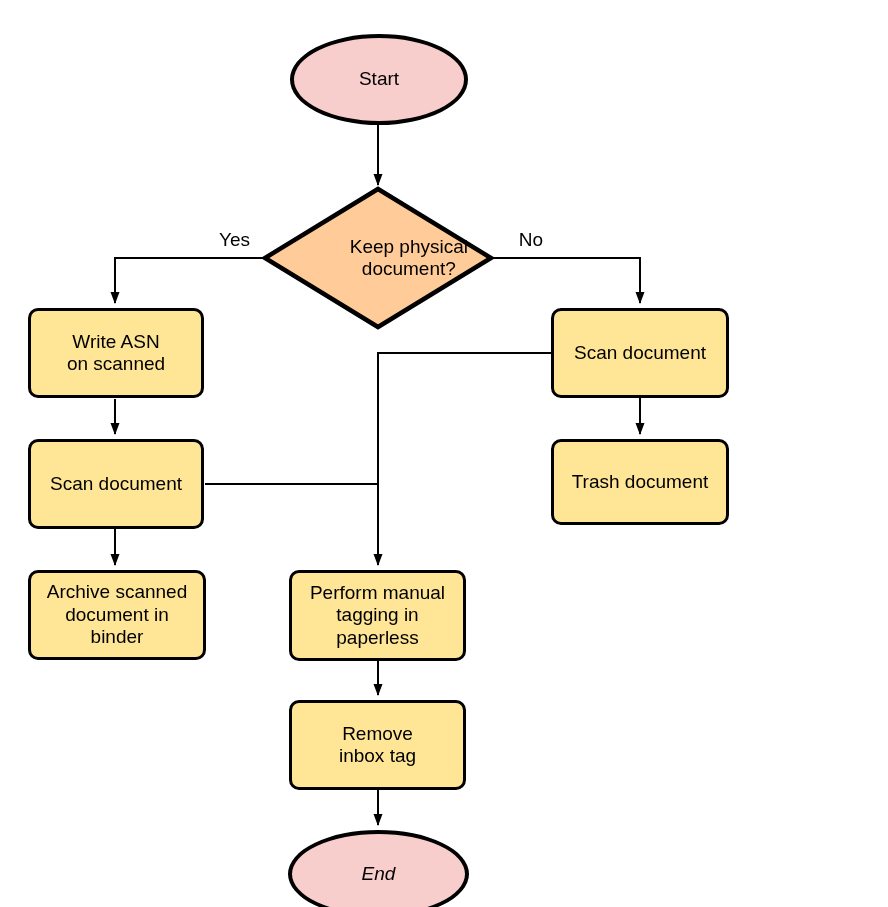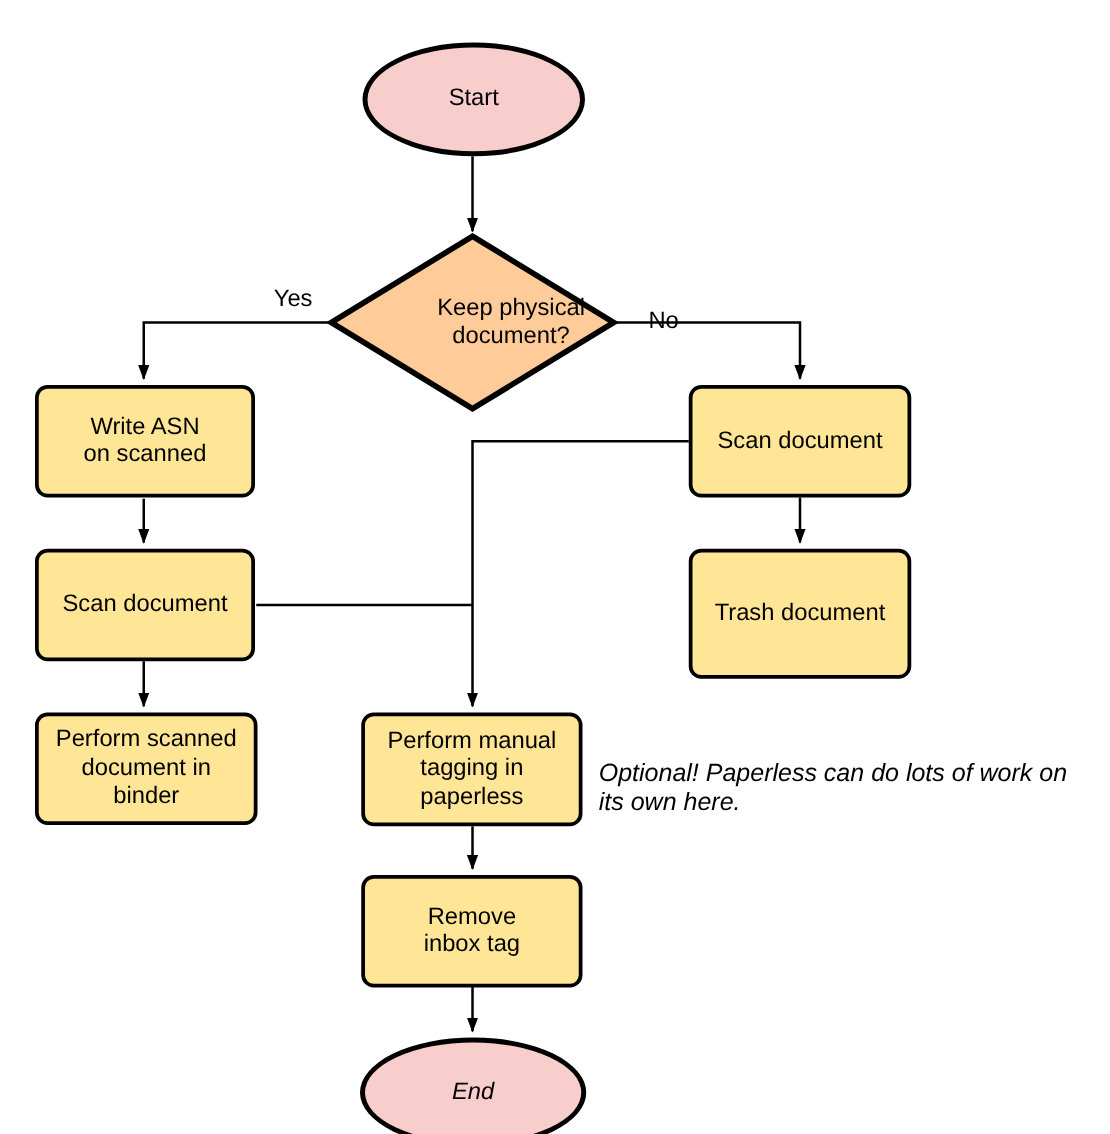--- a/index.html
+++ b/index.html
@@ -114,58 +114,56 @@
     <span>Start</span>
   </div>
 
   <div class="node decision-label" style="left:288px; top:204px; width:180px; height:70px;">
     <span>Keep physical
 document?</span>
   </div>
 
   <div class="edge-label" style="left:206px; top:210px;">Yes</div>
 
-  <div class="edge-label" style="left:499px; top:227px;">No</div>
+  <div class="edge-label" style="left:499px; top:210px;">No</div>
 
   <div class="node process" style="left:28px; top:289px; width:176px; height:90px;">
     <span>Write ASN
 on scanned</span>
   </div>
 
   <div class="node process" style="left:28px; top:420px; width:176px; height:90px;">
     <span>Scan document</span>
   </div>
 
   <div class="node process" style="left:28px; top:551px; width:178px; height:90px;">
-    <span>Perform scanned
+    <span>Archive scanned
 document in
 binder</span>
   </div>
 
   <div class="node process" style="left:551px; top:289px; width:178px; height:90px;">
     <span>Scan document</span>
   </div>
 
-  <div class="node process" style="left:551px; top:420px; width:178px; height:104px;">
+  <div class="node process" style="left:551px; top:420px; width:178px; height:86px;">
     <span>Trash document</span>
   </div>
 
   <div class="node process" style="left:289px; top:681px; width:177px; height:90px;">
     <span>Remove
 inbox tag</span>
   </div>
 
   <div class="node process" style="left:289px; top:551px; width:177px; height:91px;">
     <span>Perform manual
 tagging in
 paperless</span>
   </div>
 
   <div class="node terminator" style="left:288px; top:811px; width:181px; height:88px;font-style:italic;">
     <span>End</span>
   </div>
 
-  <div class="annotation">Optional! Paperless can do lots of work on
-its own here.</div>
 
   <div class="bottom-rule"></div>
 
 </div>
 
 </body></html>

